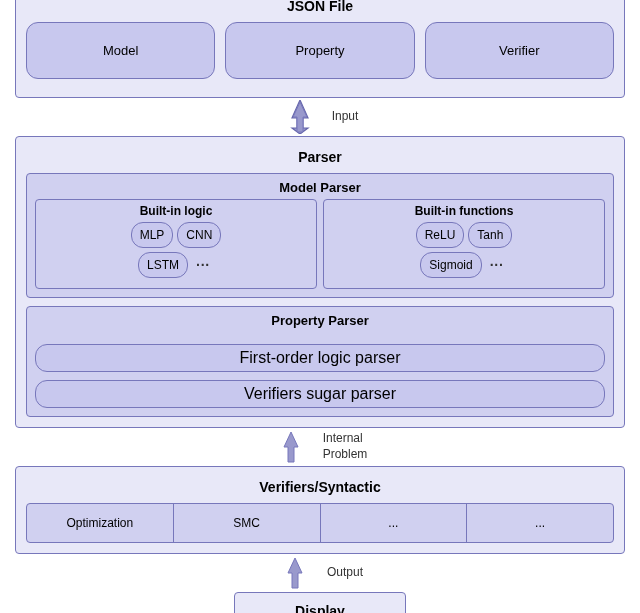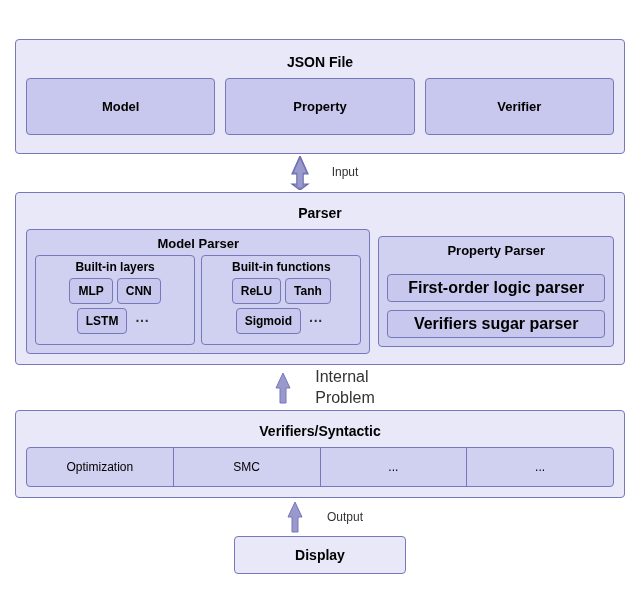--- a/index.html
+++ b/index.html
@@ -29,24 +29,23 @@
       width: 100%;
     }
     .inner-box {
       border: 1.5px solid #7777bb;
       background: #d0d0f0;
       border-radius: 4px;
     }
     .item-box {
       border: 1.5px solid #7777bb;
       background: #c8c8ee;
-      border-radius: 4px;
+      border-radius: 12px;
       padding: 6px 14px;
       text-align: center;
-      font-weight: bold;
     }
 
     
     .section-title {
       text-align: center;
       font-weight: bold;
       font-size: 14px;
       padding: 6px 0 4px 0;
     }
     .arrow-svg {
@@ -69,24 +68,23 @@
       text-align: center;
       padding: 20px 10px;
     }
 
     
     .parser-box {
       padding: 6px 10px 10px 10px;
     }
     .parser-inner {
       display: flex;
-      flex-direction: row;
+      flex-direction: column;
       gap: 8px;
       margin-top: 4px;
-      align-items: center;
     }
     .model-parser {
       flex: 3;
       padding: 6px 8px 8px 8px;
     }
     .property-parser {
       flex: 2;
       padding: 6px 8px 8px 8px;
       display: flex;
       flex-direction: column;
@@ -232,21 +230,21 @@
 
   <div class="outer-box parser-box">
     <div class="section-title">Parser</div>
     <div class="parser-inner">
 
       <div class="inner-box model-parser">
         <div class="model-parser-title">Model Parser</div>
         <div class="model-parser-inner">
 
           <div class="inner-box builtin-section">
-            <div class="builtin-title">Built-in layers</div>
+            <div class="builtin-title">Built-in logic</div>
             <div class="builtin-items-row">
               <div class="item-box small-item">
                 <span>MLP</span>
               </div>
               <div class="item-box small-item">
                 <span>CNN</span>
               </div>
             </div>
             <div class="builtin-items-row">
               <div class="item-box small-item">
@@ -287,21 +285,21 @@
           </div>
         </div>
       </div>
     </div>
   </div>
 
   <div class="arrow-with-label">
     <svg class="arrow-svg" width="36" height="34" viewBox="0 0 36 34">
       <polygon points="18,2 25,17 21,17 21,32 15,32 15,17 11,17" fill="#9999cc" stroke="#7777bb" stroke-width="1"></polygon>
     </svg>
-    <span class="label-right" style="white-space:pre-line; font-size:16px; color:#333; margin-left:6px; line-height:1.3;">Internal
+    <span class="label-right" style="white-space:pre-line; font-size:12px; color:#333; margin-left:6px; line-height:1.3;">Internal
 Problem</span>
   </div>
 
   <div class="outer-box verifiers-box">
     <div class="section-title">Verifiers/Syntactic</div>
     <div class="verifiers-inner">
       <div class="verifier-col">
         <span>Optimization</span>
       </div>
       <div class="verifier-col">

